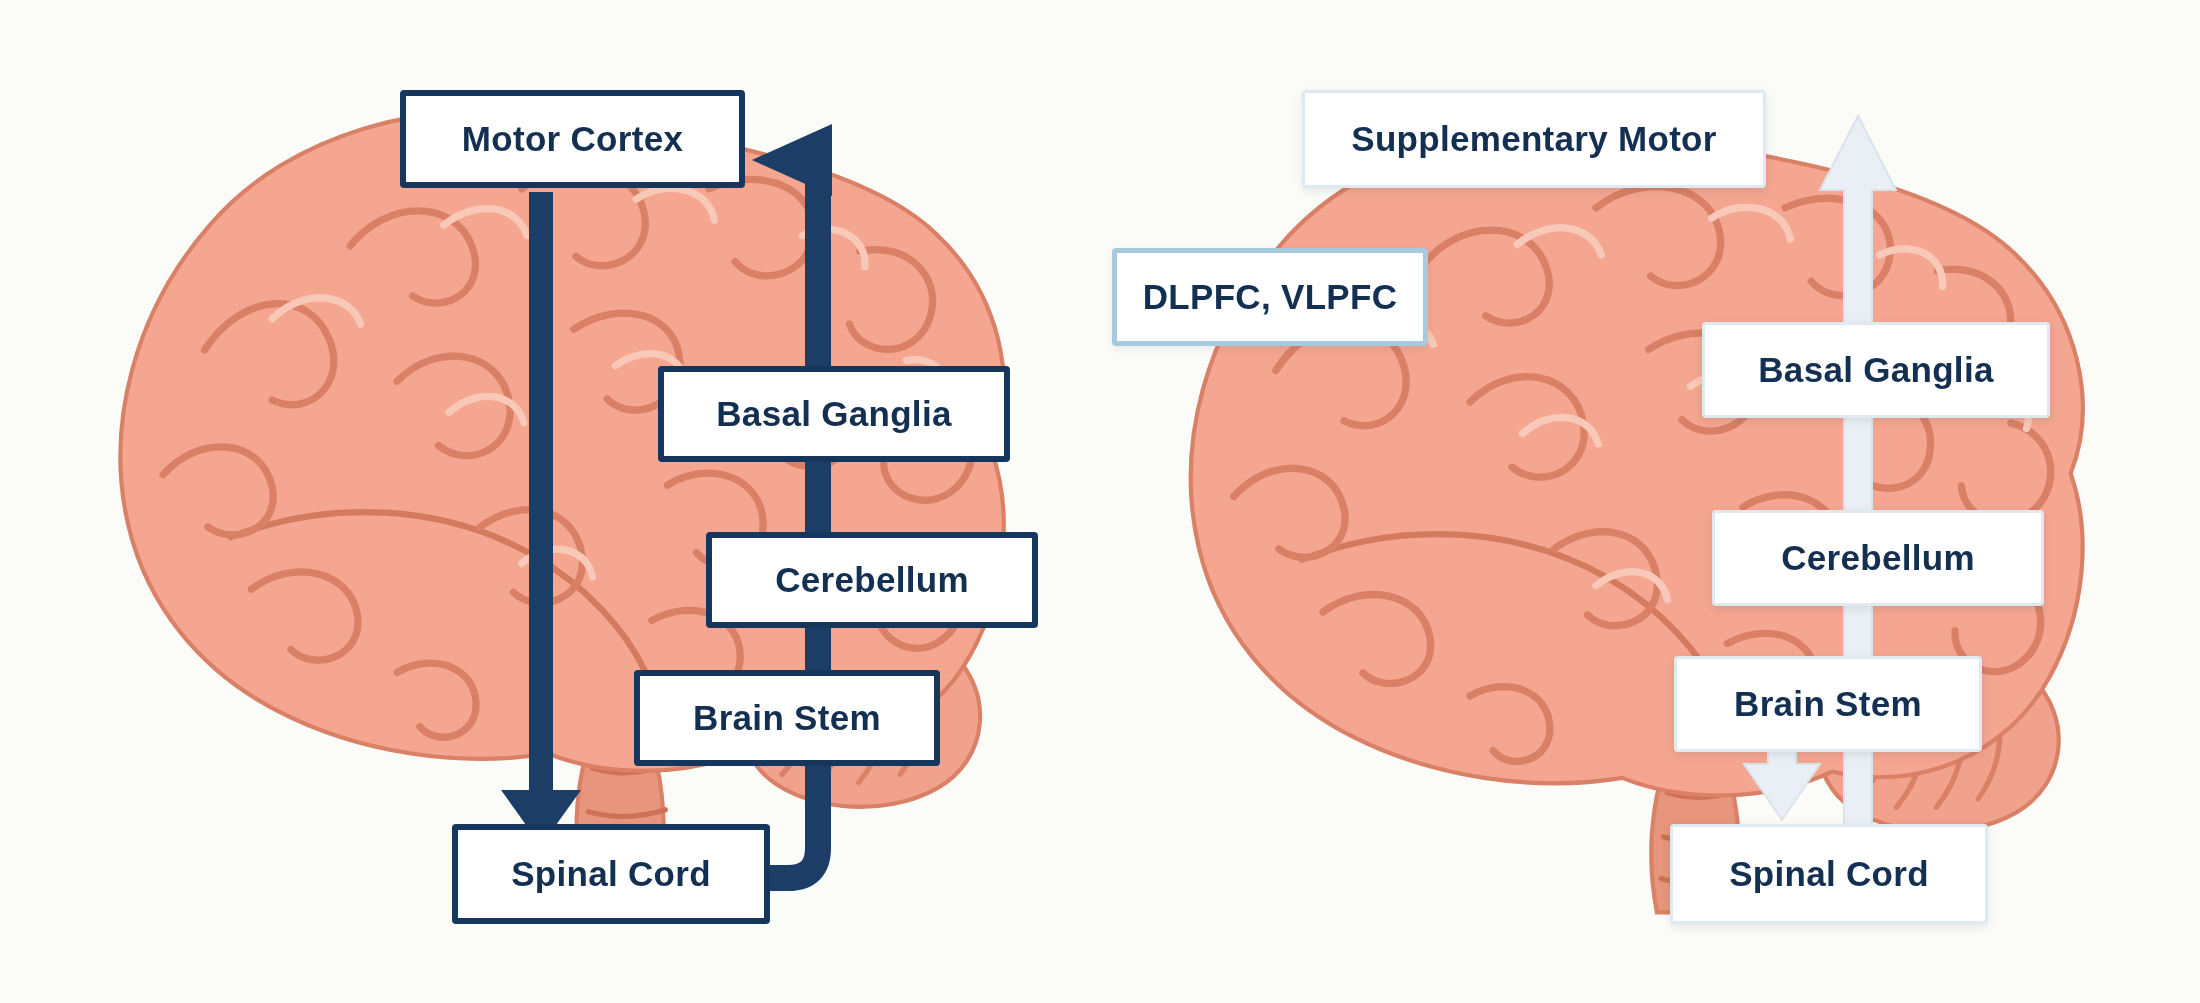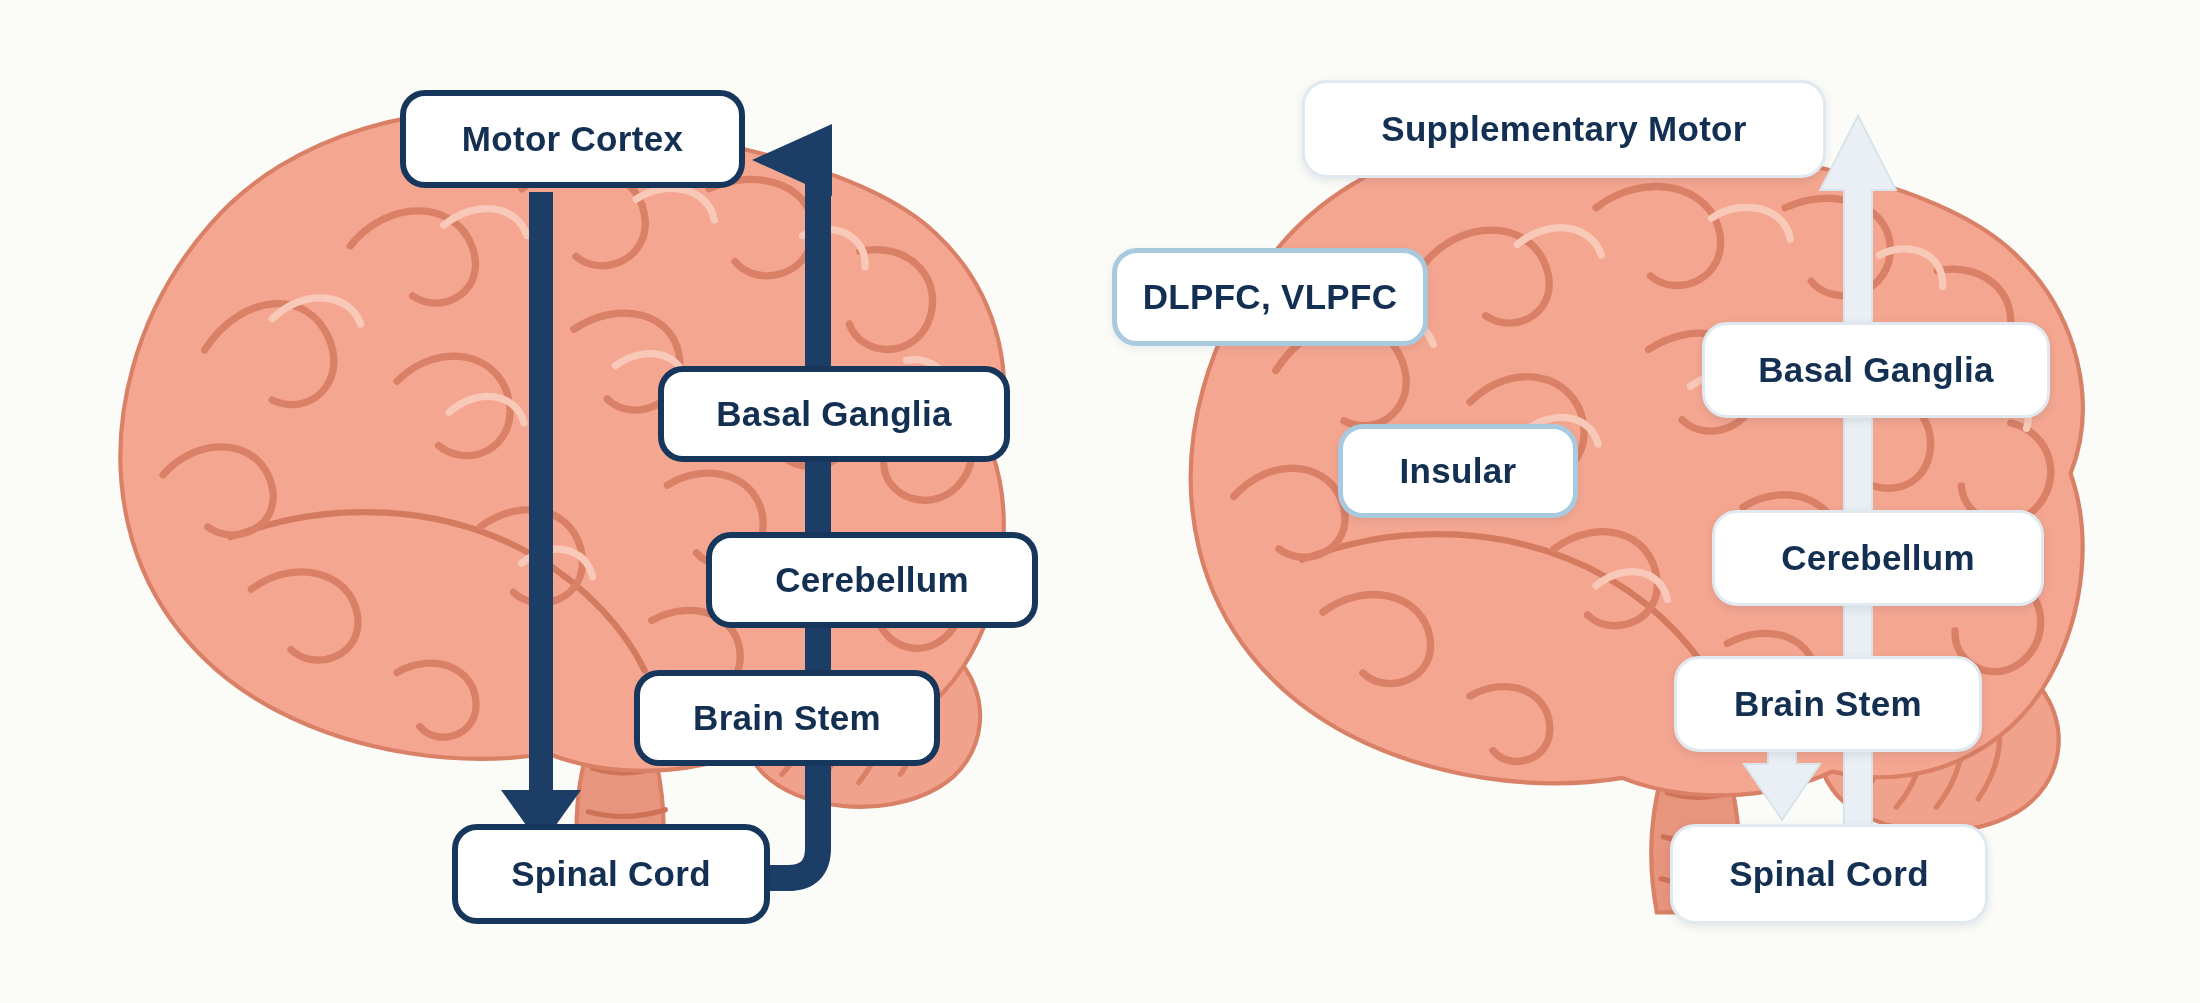--- a/index.html
+++ b/index.html
@@ -8,21 +8,21 @@
     width:2200px;height:1003px;
     background:#fbfcf8;
     overflow:hidden;
     font-family:"Liberation Sans",sans-serif;
   }
   .art{position:absolute;left:0;top:0;}
   .label{
     position:absolute;
     display:flex;align-items:center;justify-content:center;
     background:#ffffff;
-    border-radius:25px;
+    border-radius:4px;
     font-weight:700;
     font-size:35px;
     color:#132f52;
     letter-spacing:.3px;
     white-space:nowrap;
     box-sizing:border-box;
   }
   .label.navy{border:6px solid #16365c;}
   .label.blue{border:5px solid #a9c9de;box-shadow:0 3px 8px rgba(20,40,70,.08);}
   .label.soft{border:3px solid #e0e9ef;box-shadow:0 3px 10px rgba(20,40,70,.10);}
@@ -98,21 +98,20 @@
     <path stroke-width="2" d="M1844,878 L1844,190 L1820,190 L1858,116 L1896,190 L1872,190 L1872,878 Z" fill="#e9eff4" stroke="#d9e3ea"></path>
     <path stroke-width="2" d="M1768,688 L1768,764 L1744,764 L1782,820 L1820,764 L1796,764 L1796,688 Z" fill="#e9eff4" stroke="#d9e3ea"></path>
   </svg>
 
   <div class="label navy" style="left:400px;top:90px;width:345px;height:98px">Motor Cortex</div>
   <div class="label navy" style="left:658px;top:366px;width:352px;height:96px">Basal Ganglia</div>
   <div class="label navy" style="left:706px;top:532px;width:332px;height:96px">Cerebellum</div>
   <div class="label navy" style="left:634px;top:670px;width:306px;height:96px">Brain Stem</div>
   <div class="label navy" style="left:452px;top:824px;width:318px;height:100px">Spinal Cord</div>
 
-  <div class="label soft" style="left:1302px;top:80px;width:524px;height:98px">Supplementary Motor</div>
+  <div class="label soft" style="left:1302px;top:90px;width:464px;height:98px">Supplementary Motor</div>
   <div class="label blue" style="left:1112px;top:248px;width:316px;height:98px">DLPFC, VLPFC</div>
-  <div class="label blue" style="left:1338px;top:424px;width:240px;height:94px">Insular</div>
   <div class="label soft" style="left:1702px;top:322px;width:348px;height:96px">Basal Ganglia</div>
   <div class="label soft" style="left:1712px;top:510px;width:332px;height:96px">Cerebellum</div>
   <div class="label soft" style="left:1674px;top:656px;width:308px;height:96px">Brain Stem</div>
   <div class="label soft" style="left:1670px;top:824px;width:318px;height:100px">Spinal Cord</div>
 
 </div>
 
 </body></html>

